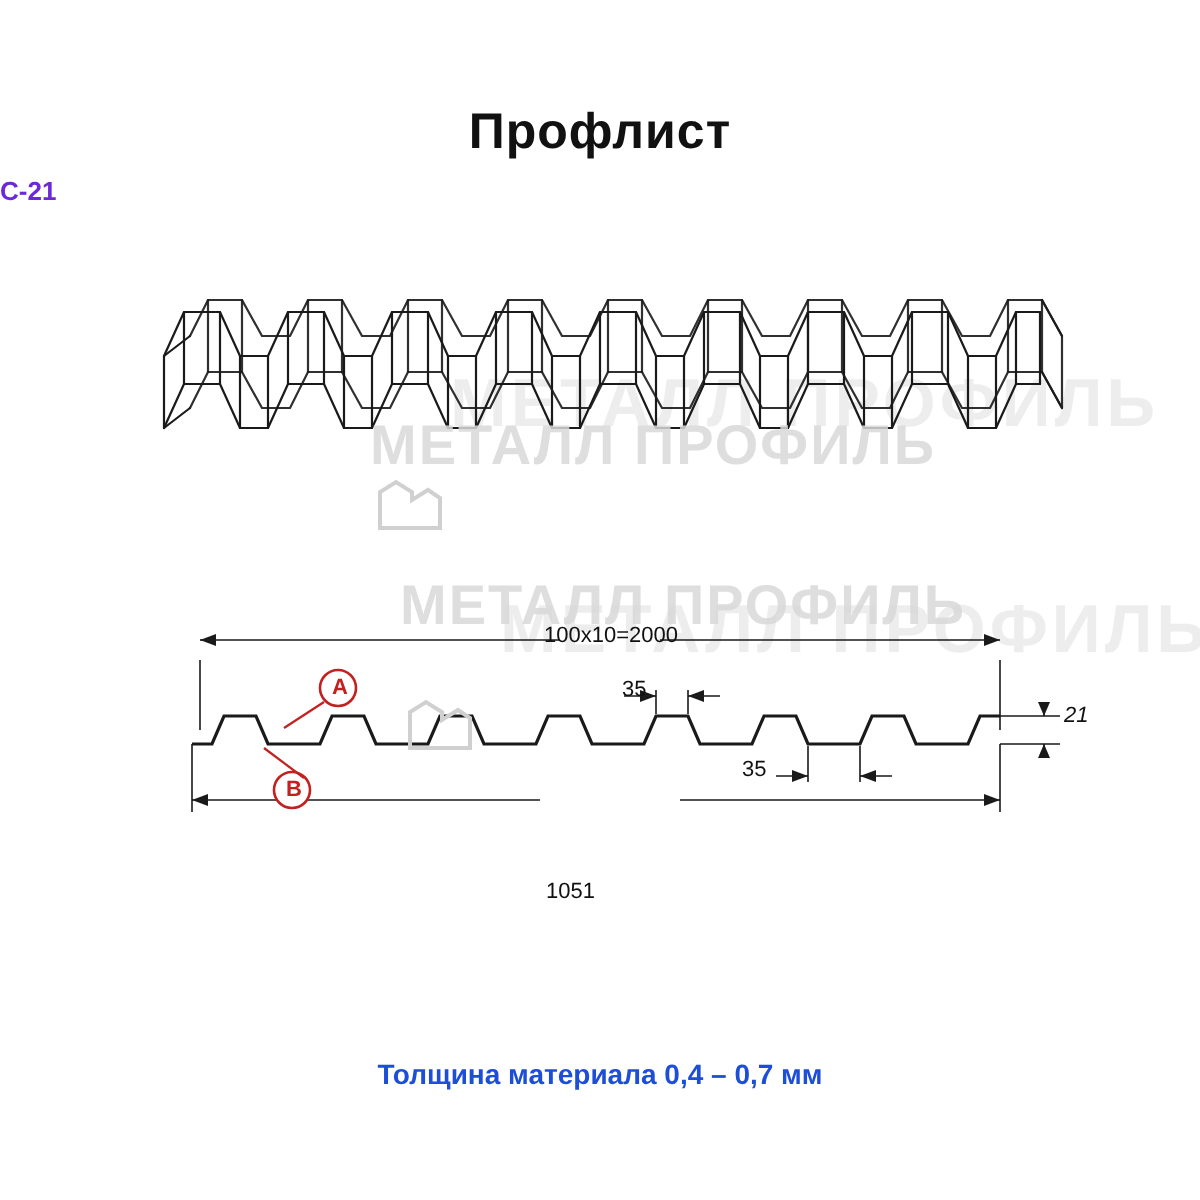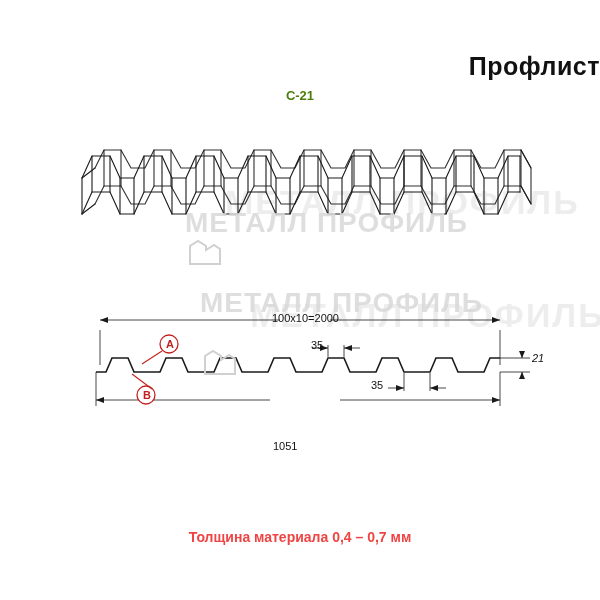--- a/index.html
+++ b/index.html
@@ -18,45 +18,44 @@
   .page {
     position: relative;
     width: 600px;
     height: 600px;
   }
   .title {
     position: absolute;
     top: 52px;
     left: 0;
     width: 600px;
-    text-align: right;
+    text-align: center;
     font-size: 25px;
     font-weight: bold;
     letter-spacing: 0.5px;
     color: #111111;
   }
   .subtitle {
     position: absolute;
     top: 88px;
     left: 0;
     width: 600px;
-    text-align: center;
     font-size: 13px;
     font-weight: bold;
-    color: #4d7c0f;
+    color: #6d28d9;
   }
   .footer {
     position: absolute;
     top: 529px;
     left: 0;
     width: 600px;
     text-align: center;
     font-size: 14px;
     font-weight: bold;
-    color: #ef4444;
+    color: #1d4ed8;
   }
   .svg-layer {
     position: absolute;
     top: 0;
     left: 0;
   }
   .wm {
     position: absolute;
     font-family: "Liberation Sans", sans-serif;
     font-weight: bold;

